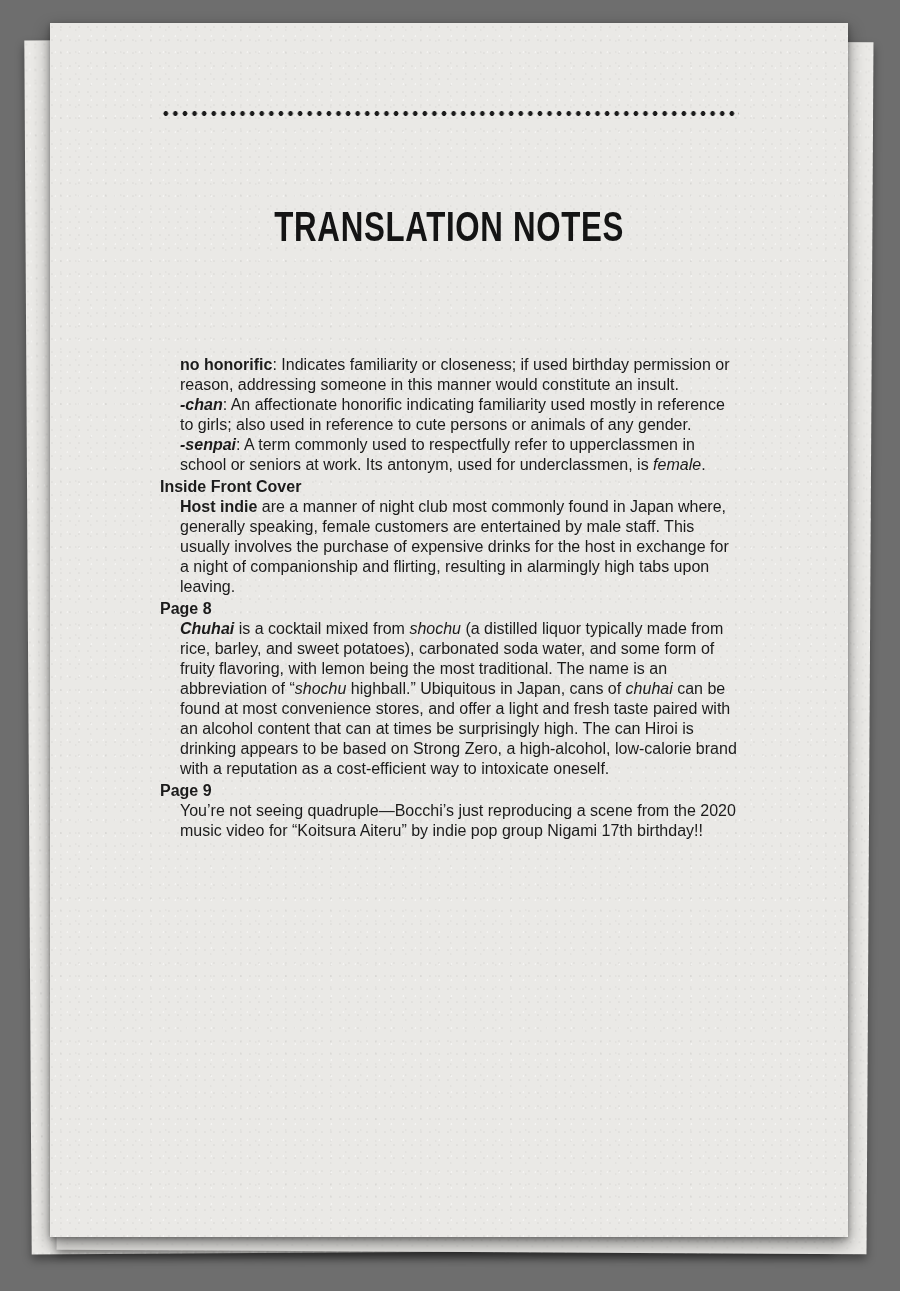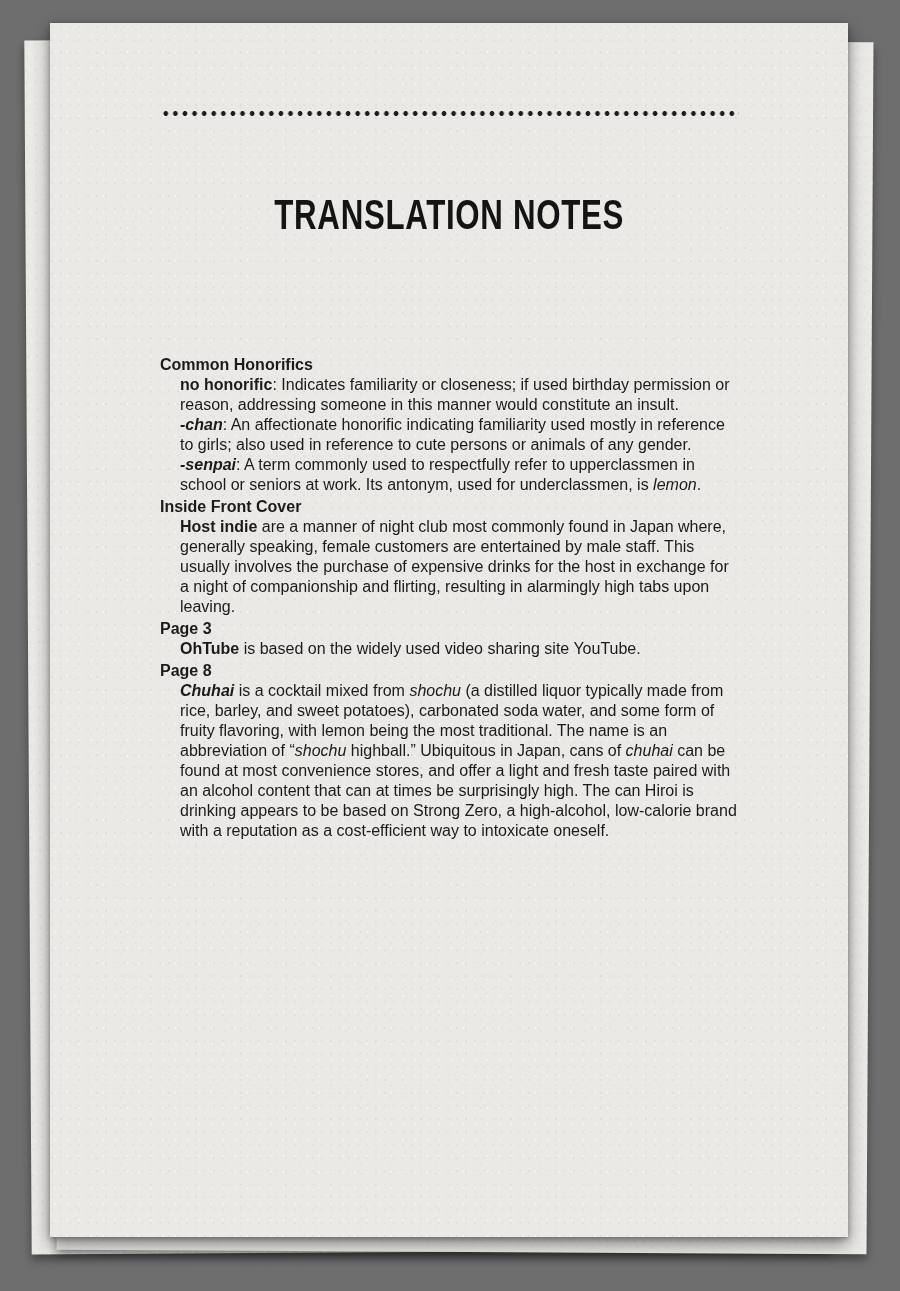--- a/index.html
+++ b/index.html
@@ -43,21 +43,21 @@
     position:absolute;
     left:111px; top:86px;
     width:578px; height:9px;
     background-image:radial-gradient(circle, var(--ink) 2.1px, transparent 2.7px);
     background-size:9.6px 9px;
     background-position:0 50%;
     background-repeat:repeat-x;
   }
   .title{
     position:absolute;
-    left:0; top:168px; width:798px;
+    left:0; top:180px; width:798px;
     text-align:center;
     font-weight:bold;
     font-size:46px;
     line-height:46px;
     letter-spacing:1px;
     color:#141414;
     white-space:nowrap;
   }
   .title-inner{
     display:inline-block;
@@ -85,33 +85,30 @@
 <body>
 
 <div class="sheet sheet-back-left"></div>
 <div class="sheet sheet-back-right"></div>
 
 <div class="sheet page">
   <div class="dotted-rule"></div>
   <h1 class="title"><span class="title-inner">TRANSLATION NOTES</span></h1>
   <div class="content" id="sections">
       <div class="section">
-        <div class="heading">Common Honorifics</div>
         <p class="para"><span class="b">no honorific</span><span>: Indicates familiarity or closeness; if used birthday permission or reason, addressing someone in this manner would constitute an insult.</span></p>
         <p class="para"><span class="b i">-chan</span><span>: An affectionate honorific indicating familiarity used mostly in reference to girls; also used in reference to cute persons or animals of any gender.</span></p>
-        <p class="para"><span class="b i">-senpai</span><span>: A term commonly used to respectfully refer to upperclassmen in school or seniors at work. Its antonym, used for underclassmen, is </span><span class="i">lemon</span><span>.</span></p>
+        <p class="para"><span class="b i">-senpai</span><span>: A term commonly used to respectfully refer to upperclassmen in school or seniors at work. Its antonym, used for underclassmen, is </span><span class="i">female</span><span>.</span></p>
       </div>
       <div class="section">
         <div class="heading">Inside Front Cover</div>
         <p class="para"><span class="b">Host indie</span><span> are a manner of night club most commonly found in Japan where, generally speaking, female customers are entertained by male staff. This usually involves the purchase of expensive drinks for the host in exchange for a night of companionship and flirting, resulting in alarmingly high tabs upon leaving.</span></p>
       </div>
       <div class="section">
-        <div class="heading">Page 3</div>
-        <p class="para"><span class="b">OhTube</span><span> is based on the widely used video sharing site YouTube.</span></p>
-      </div>
-      <div class="section">
         <div class="heading">Page 8</div>
         <p class="para"><span class="b i">Chuhai</span><span> is a cocktail mixed from </span><span class="i">shochu</span><span> (a distilled liquor typically made from rice, barley, and sweet potatoes), carbonated soda water, and some form of fruity flavoring, with lemon being the most traditional. The name is an abbreviation of “</span><span class="i">shochu</span><span> highball.” Ubiquitous in Japan, cans of </span><span class="i">chuhai</span><span> can be found at most convenience stores, and offer a light and fresh taste paired with an alcohol content that can at times be surprisingly high. The can Hiroi is drinking appears to be based on Strong Zero, a high-alcohol, low-calorie brand with a reputation as a cost-efficient way to intoxicate oneself.</span></p>
       </div>
       <div class="section">
+        <div class="heading">Page 9</div>
+        <p class="para"><span>You’re not seeing quadruple—Bocchi’s just reproducing a scene from the 2020 music video for “Koitsura Aiteru” by indie pop group Nigami 17th birthday!!</span></p>
       </div>
     </div>
 </div>
 
 </body></html>

